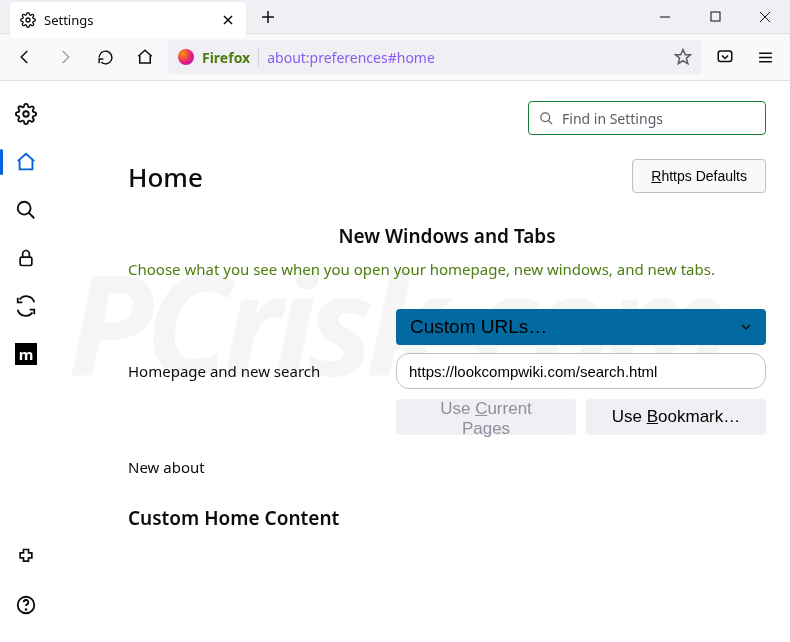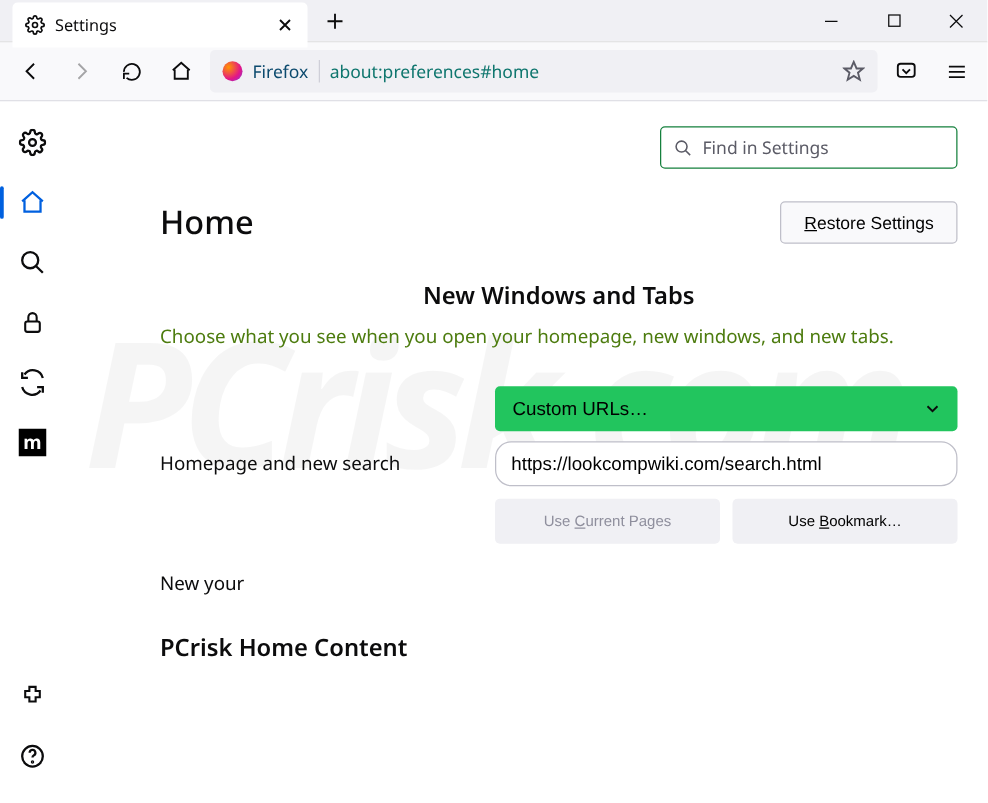--- a/index.html
+++ b/index.html
@@ -72,23 +72,23 @@
       height: 34px;
       background: #f0f0f4;
       border-radius: 4px;
       display: flex;
       align-items: center;
       padding: 0 10px;
       gap: 8px;
       font-size: 14px;
     }
     .urlbar .fx-icon { width: 16px; height: 16px; border-radius: 50%; background: radial-gradient(circle at 30% 30%, #ff9500, #e31587 60%, #7d3ce0); flex-shrink: 0; }
-    .urlbar .fx-label { color: #0c4a6e; font-size: 14px; }
+    .urlbar .fx-label { color: #4d7c0f; font-size: 14px; font-weight: bold; }
     .urlbar .sep { width: 1px; height: 18px; background: #cfcfd8; }
-    .urlbar .path { color: #0f766e; flex:1; }
+    .urlbar .path { color: #8b5cf6; flex:1; }
     .urlbar .star { width: 18px; height:18px; cursor:pointer; }
     
     .page {
       position: relative;
       display: flex;
       height: calc(642px - 42px - 47px);
     }
     .sidebar {
       width: 52px;
       display: flex;
@@ -119,45 +119,45 @@
     }
     .search-row { display:flex; justify-content:flex-end; margin-bottom: 24px; }
     .find-box {
       width: 238px; height: 34px;
       border: 1px solid #15803d;
       border-radius: 4px;
       display: flex; align-items:center;
       padding: 0 10px; gap:8px;
       font-size: 14px; color:#5b5b66;
     }
-    .header-row { display:flex; align-items:flex-end; margin-bottom: 28px; }
+    .header-row { display:flex; align-items:flex-start; margin-bottom: 28px; }
     .page-title { font-size: 26px; font-weight: 500; }
     .restore-btn {
       margin-left:auto;
       border:1px solid #bfbfc9; background:#f9f9fb;
       border-radius:4px; padding:8px 18px; font-size:14px; cursor:pointer;
     }
     .section-title { font-size: 19px; font-weight: 600; margin-bottom: 10px; text-align: center; }
     .section-desc { font-size: 15px; color:#4d7c0f; margin-bottom: 30px; }
     .form-row { display:flex; align-items:center; margin-bottom: 10px; }
     .form-label { width: 268px; font-size: 15px; }
     .form-control { flex:1; }
     .select-btn {
-      width:100%; height:36px; background:#22c55e; border:none; border-radius:4px;
-      display:flex; align-items:center; padding:0 14px; font-size:15px; cursor:pointer;
+      width:100%; height:36px; background:#0369a1; border:none; border-radius:4px;
+      display:flex; align-items:center; padding:0 14px; font-size:19px; cursor:pointer;
       justify-content: space-between;
     }
     .text-input {
       width:100%; height:36px; border:1px solid #bfbfc9; border-radius:13px;
       padding:0 12px; font-size:15px;
     }
     .btn-row { display:flex; gap:10px; margin-top:10px; margin-bottom: 20px; }
     .flat-btn {
       height:36px; background:#f0f0f4; border:none; border-radius:4px;
-      padding:0 18px; font-size:12px; cursor:pointer; flex:1;
+      padding:0 18px; font-size:17px; cursor:pointer; flex:1;
     }
     .flat-btn.disabled { color:#8f8f9d; cursor:default; }
     .content-title { font-size: 19px; font-weight:600; margin-top: 28px; }
     svg { display:block; }
   </style>
 </head>
 <body>
 
 <div class="watermark">PCrisk.com</div>
 
@@ -306,21 +306,21 @@
         <svg width="15" height="15" viewBox="0 0 24 24" fill="none" stroke="#5b5b66" stroke-width="2">
             <circle cx="10" cy="10" r="7"></circle>
             <path d="M21 21l-6-6"></path>
           </svg>
         <span>Find in Settings</span>
       </div>
     </div>
 
     <div class="header-row">
       <h1 class="page-title">Home</h1>
-      <button class="restore-btn"><span style="text-decoration:underline;">R</span><span>estore Settings</span></button>
+      <button class="restore-btn"><span style="text-decoration:underline;">R</span><span>https Defaults</span></button>
     </div>
 
     <h2 class="section-title">New Windows and Tabs</h2>
     <p class="section-desc">Choose what you see when you open your homepage, new windows, and new tabs.</p>
 
     <div class="form-row" style="margin-bottom:8px;">
       <div class="form-label"></div>
       <div class="form-control">
         <button class="select-btn">
           <span>Custom URLs…</span>
@@ -340,18 +340,18 @@
 
     <div class="form-row" style="margin-bottom:22px;">
       <div class="form-label"></div>
       <div class="form-control btn-row" style="margin:0;">
         <button class="flat-btn disabled">Use <span style="text-decoration:underline;">C</span>urrent Pages</button>
         <button class="flat-btn">Use <span style="text-decoration:underline;">B</span>ookmark…</button>
       </div>
     </div>
 
     <div class="form-row">
-      <div class="form-label">New your</div>
-    </div>
-
-    <h2 class="content-title">PCrisk Home Content</h2>
+      <div class="form-label">New about</div>
+    </div>
+
+    <h2 class="content-title">Custom Home Content</h2>
   </div>
 </div>
 
 </body></html>

